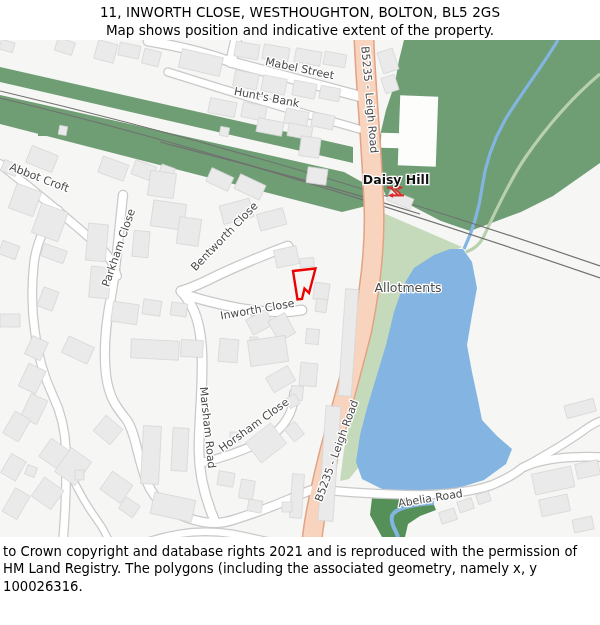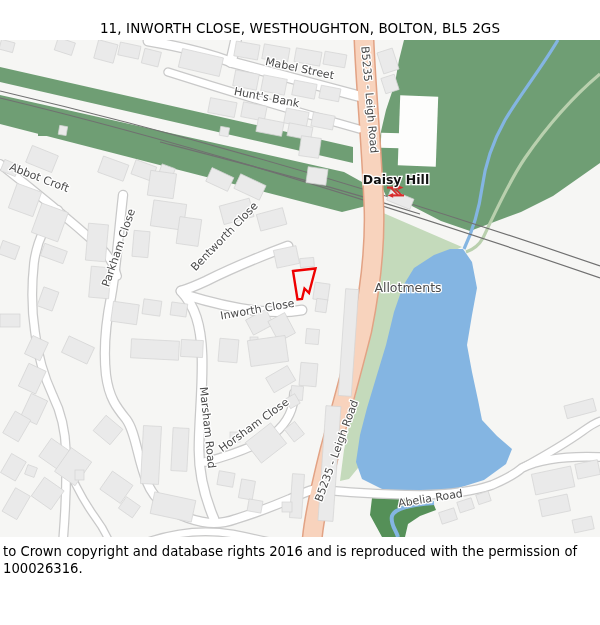--- a/index.html
+++ b/index.html
@@ -1,36 +1,37 @@
 <!DOCTYPE html>
 <html><head>
 <meta charset="utf-8">
 <style>
   html,body{margin:0;padding:0;background:#ffffff;}
   body{width:600px;height:625px;position:relative;font-family:"DejaVu Sans",sans-serif;overflow:hidden;}
   .header{position:absolute;top:0;left:0;width:600px;height:40px;background:#fff;text-align:center;}
-  .header .h1{font-size:13.5px;color:#000;padding-top:20px;letter-spacing:.1px;}
+  .header .h1{font-size:13.5px;color:#000;padding-top:4px;letter-spacing:.1px;}
   .header .h2{font-size:13.5px;color:#000;padding-top:2px;}
   .map-wrap{position:absolute;top:40px;left:0;width:600px;height:497px;background:#f6f6f4;}
   .footer{position:absolute;top:537px;left:0;width:594px;background:#fff;padding:6px 3px 0 3px;}
   .footer div{font-size:13.2px;line-height:17.4px;color:#000;white-space:nowrap;}
   
   .bld{fill:#eaeaea;stroke:#d4d4d4;stroke-width:.7;}
   .cas{fill:none;stroke:#c9c9c9;stroke-linecap:round;stroke-linejoin:round;}
   .rf{fill:none;stroke:#ffffff;stroke-linecap:round;stroke-linejoin:round;}
   .rail{fill:none;stroke:#707070;stroke-width:1.2;}
   .lbl{font-size:11px;fill:#4a4a4a;text-anchor:middle;paint-order:stroke;stroke:#ffffff;stroke-width:2.6px;stroke-linejoin:round;font-family:"DejaVu Sans",sans-serif;}
   .lbl-station{font-size:12.5px;font-weight:600;fill:#111;text-anchor:middle;paint-order:stroke;stroke:#ffffff;stroke-width:2.6px;font-family:"DejaVu Sans",sans-serif;}
   .lbl-area{font-size:12.5px;fill:#4d4d4d;text-anchor:middle;paint-order:stroke;stroke:#ffffff;stroke-width:2.4px;font-family:"DejaVu Sans",sans-serif;}
 </style>
 </head>
 <body>
 
 <div class="header">
   <div class="h1">11, INWORTH CLOSE, WESTHOUGHTON, BOLTON, BL5 2GS</div>
+  <div class="h2">Map shows position and indicative extent of the property.</div>
 </div>
 
 <div class="map-wrap">
 <svg width="600" height="497" viewBox="0 40 600 497" xmlns="http://www.w3.org/2000/svg">
 
   <rect x="0" y="40" width="600" height="497" fill="#f6f6f4"></rect>
 
   <polygon points="404,40 600,40 600,163 553,196 521,212 470,231 441,221 412,206 386,196 377,176 379,140 386,110 395,83 399,60" fill="#6f9e74"></polygon>
 
   <g>
@@ -227,15 +228,16 @@
     <text class="lbl" transform="translate(366,100) rotate(85)">B5235 - Leigh Road</text>
     <text class="lbl" transform="translate(340,452) rotate(-70)">B5235 - Leigh Road</text>
     <text class="lbl-station" transform="translate(396,184)">Daisy Hill</text>
     <text class="lbl-area" transform="translate(408,292)">Allotments</text>
     <text class="lbl" transform="translate(431,502) rotate(-9)">Abelia Road</text>
   </g>
 </svg>
 </div>
 
 <div class="footer">
-  <div>to Crown copyright and database rights 2016 and is reproduced with the permission of</div>
+  <div>to Crown copyright and database rights 2021 and is reproduced with the permission of</div>
+  <div>HM Land Registry. The polygons (including the associated geometry, namely x, y</div>
   <div>100026316.</div>
 </div>
 
 </body></html>

